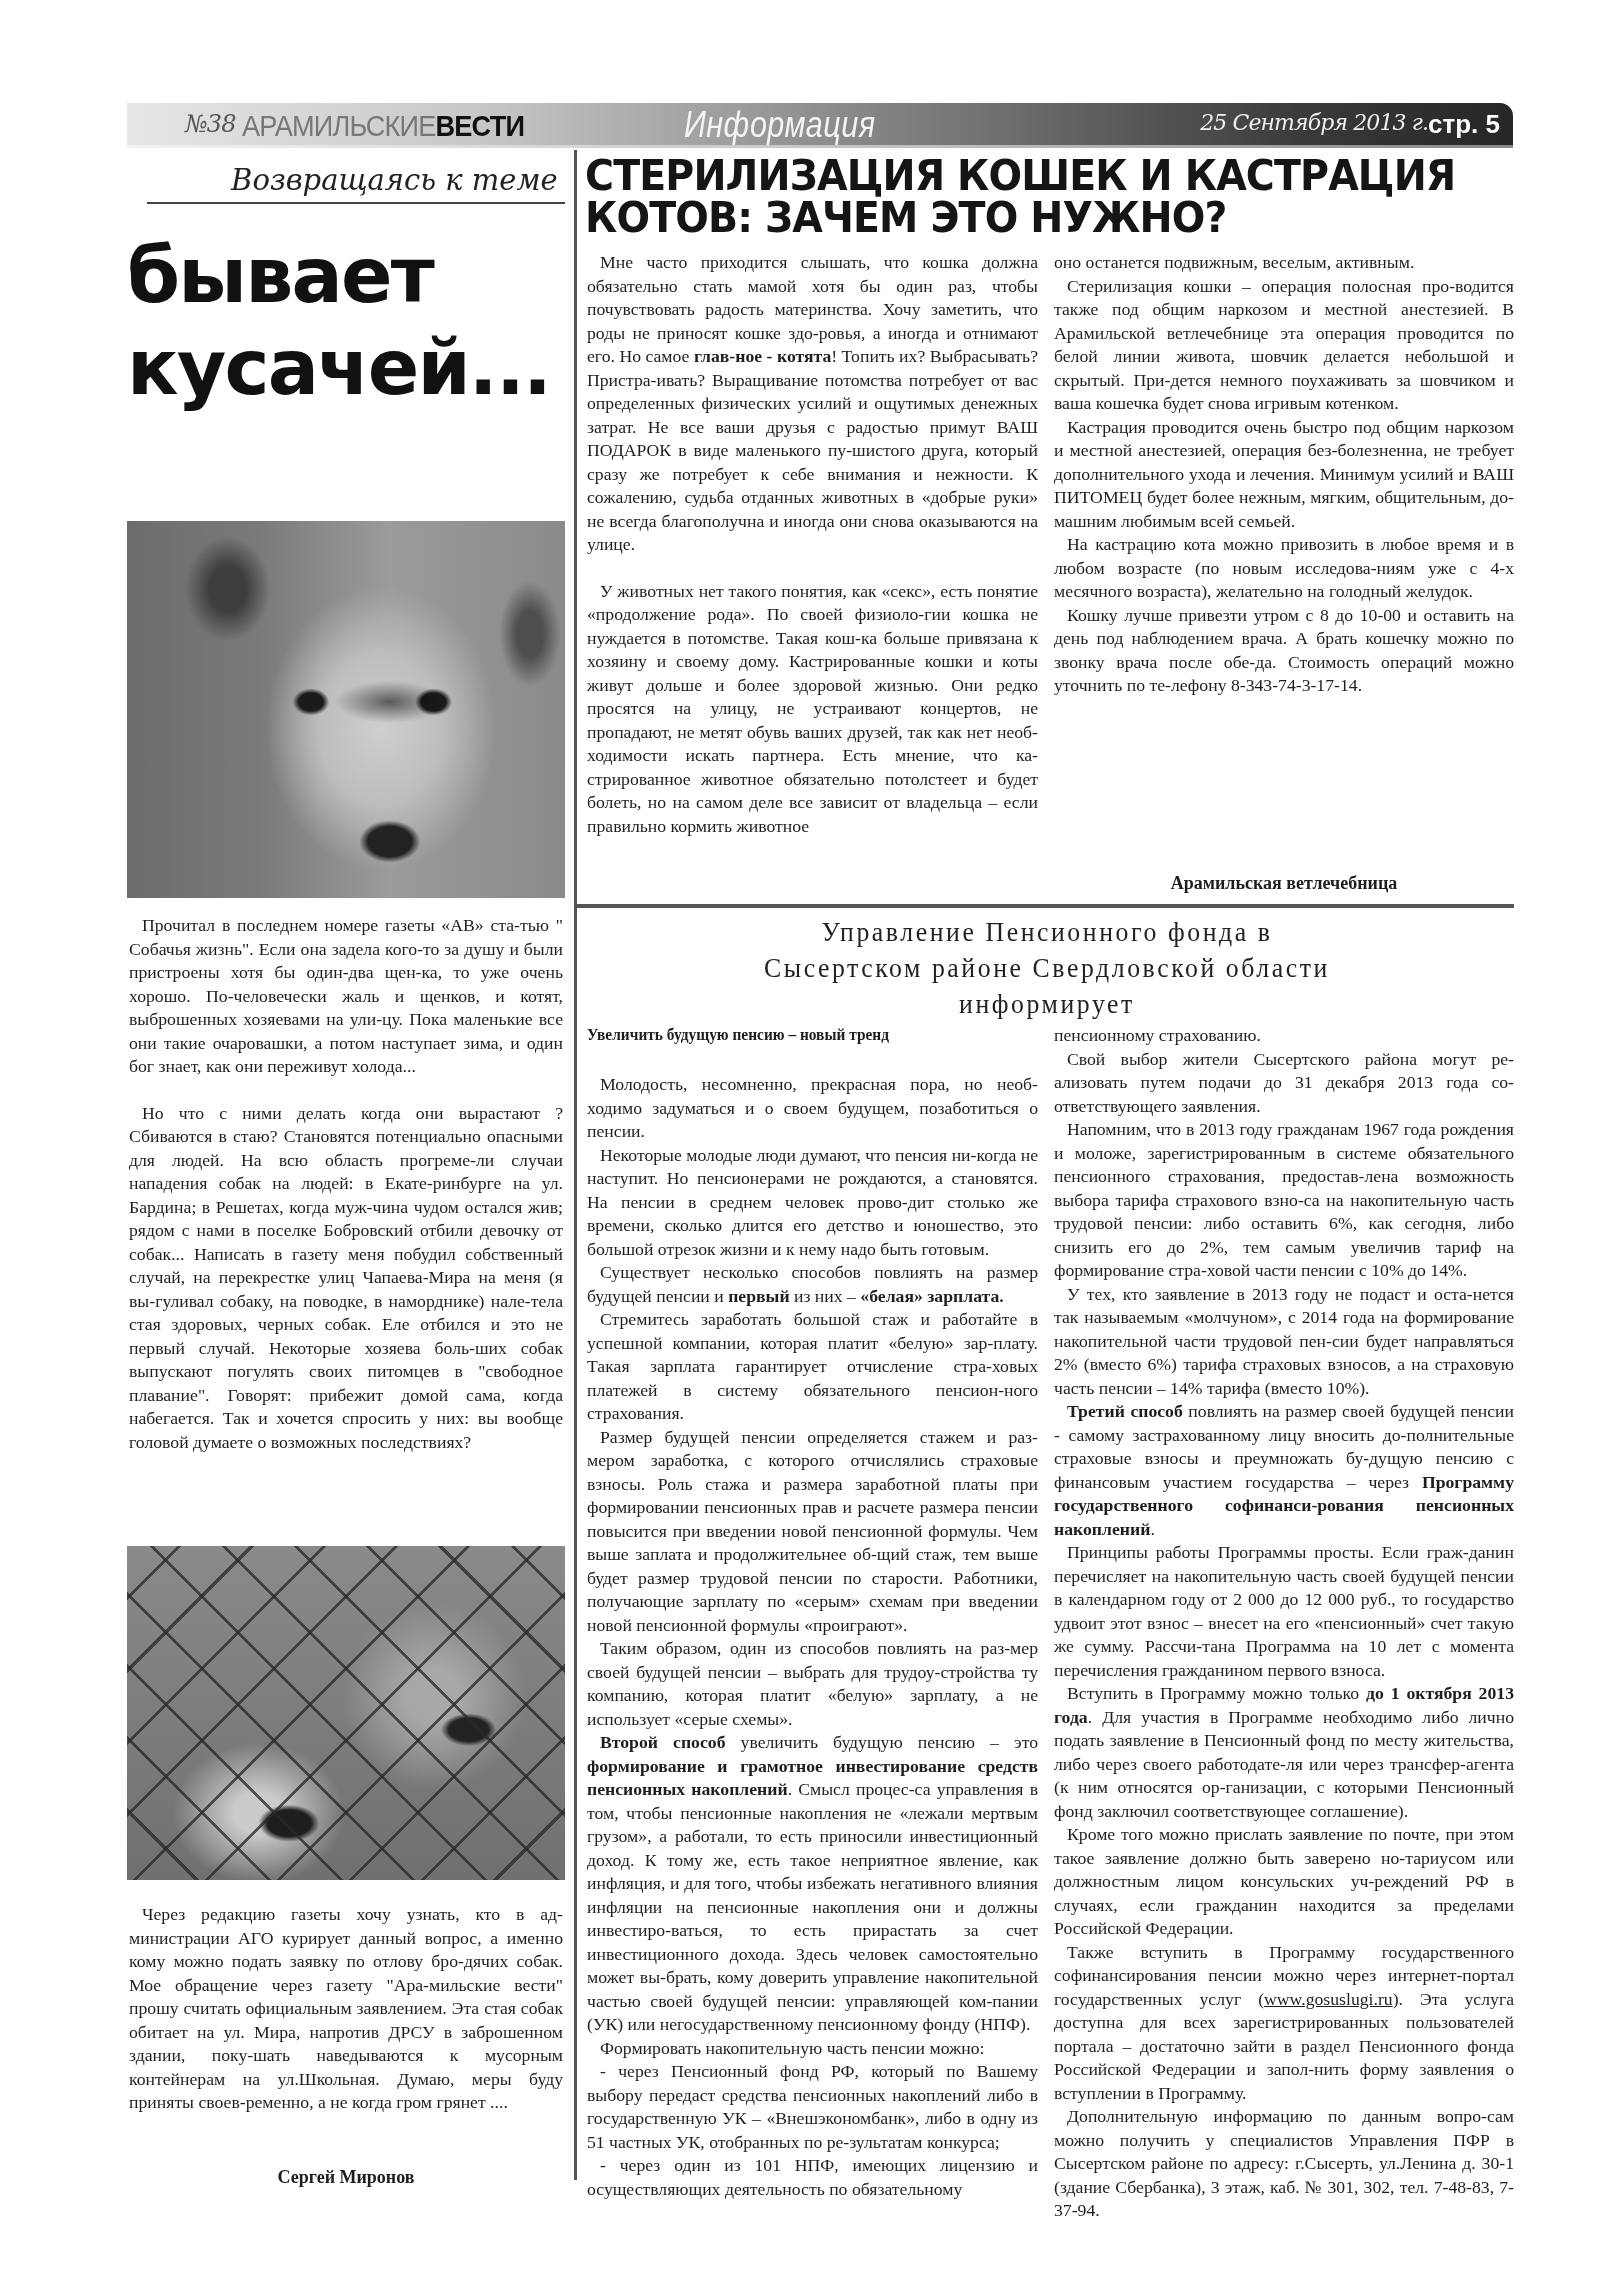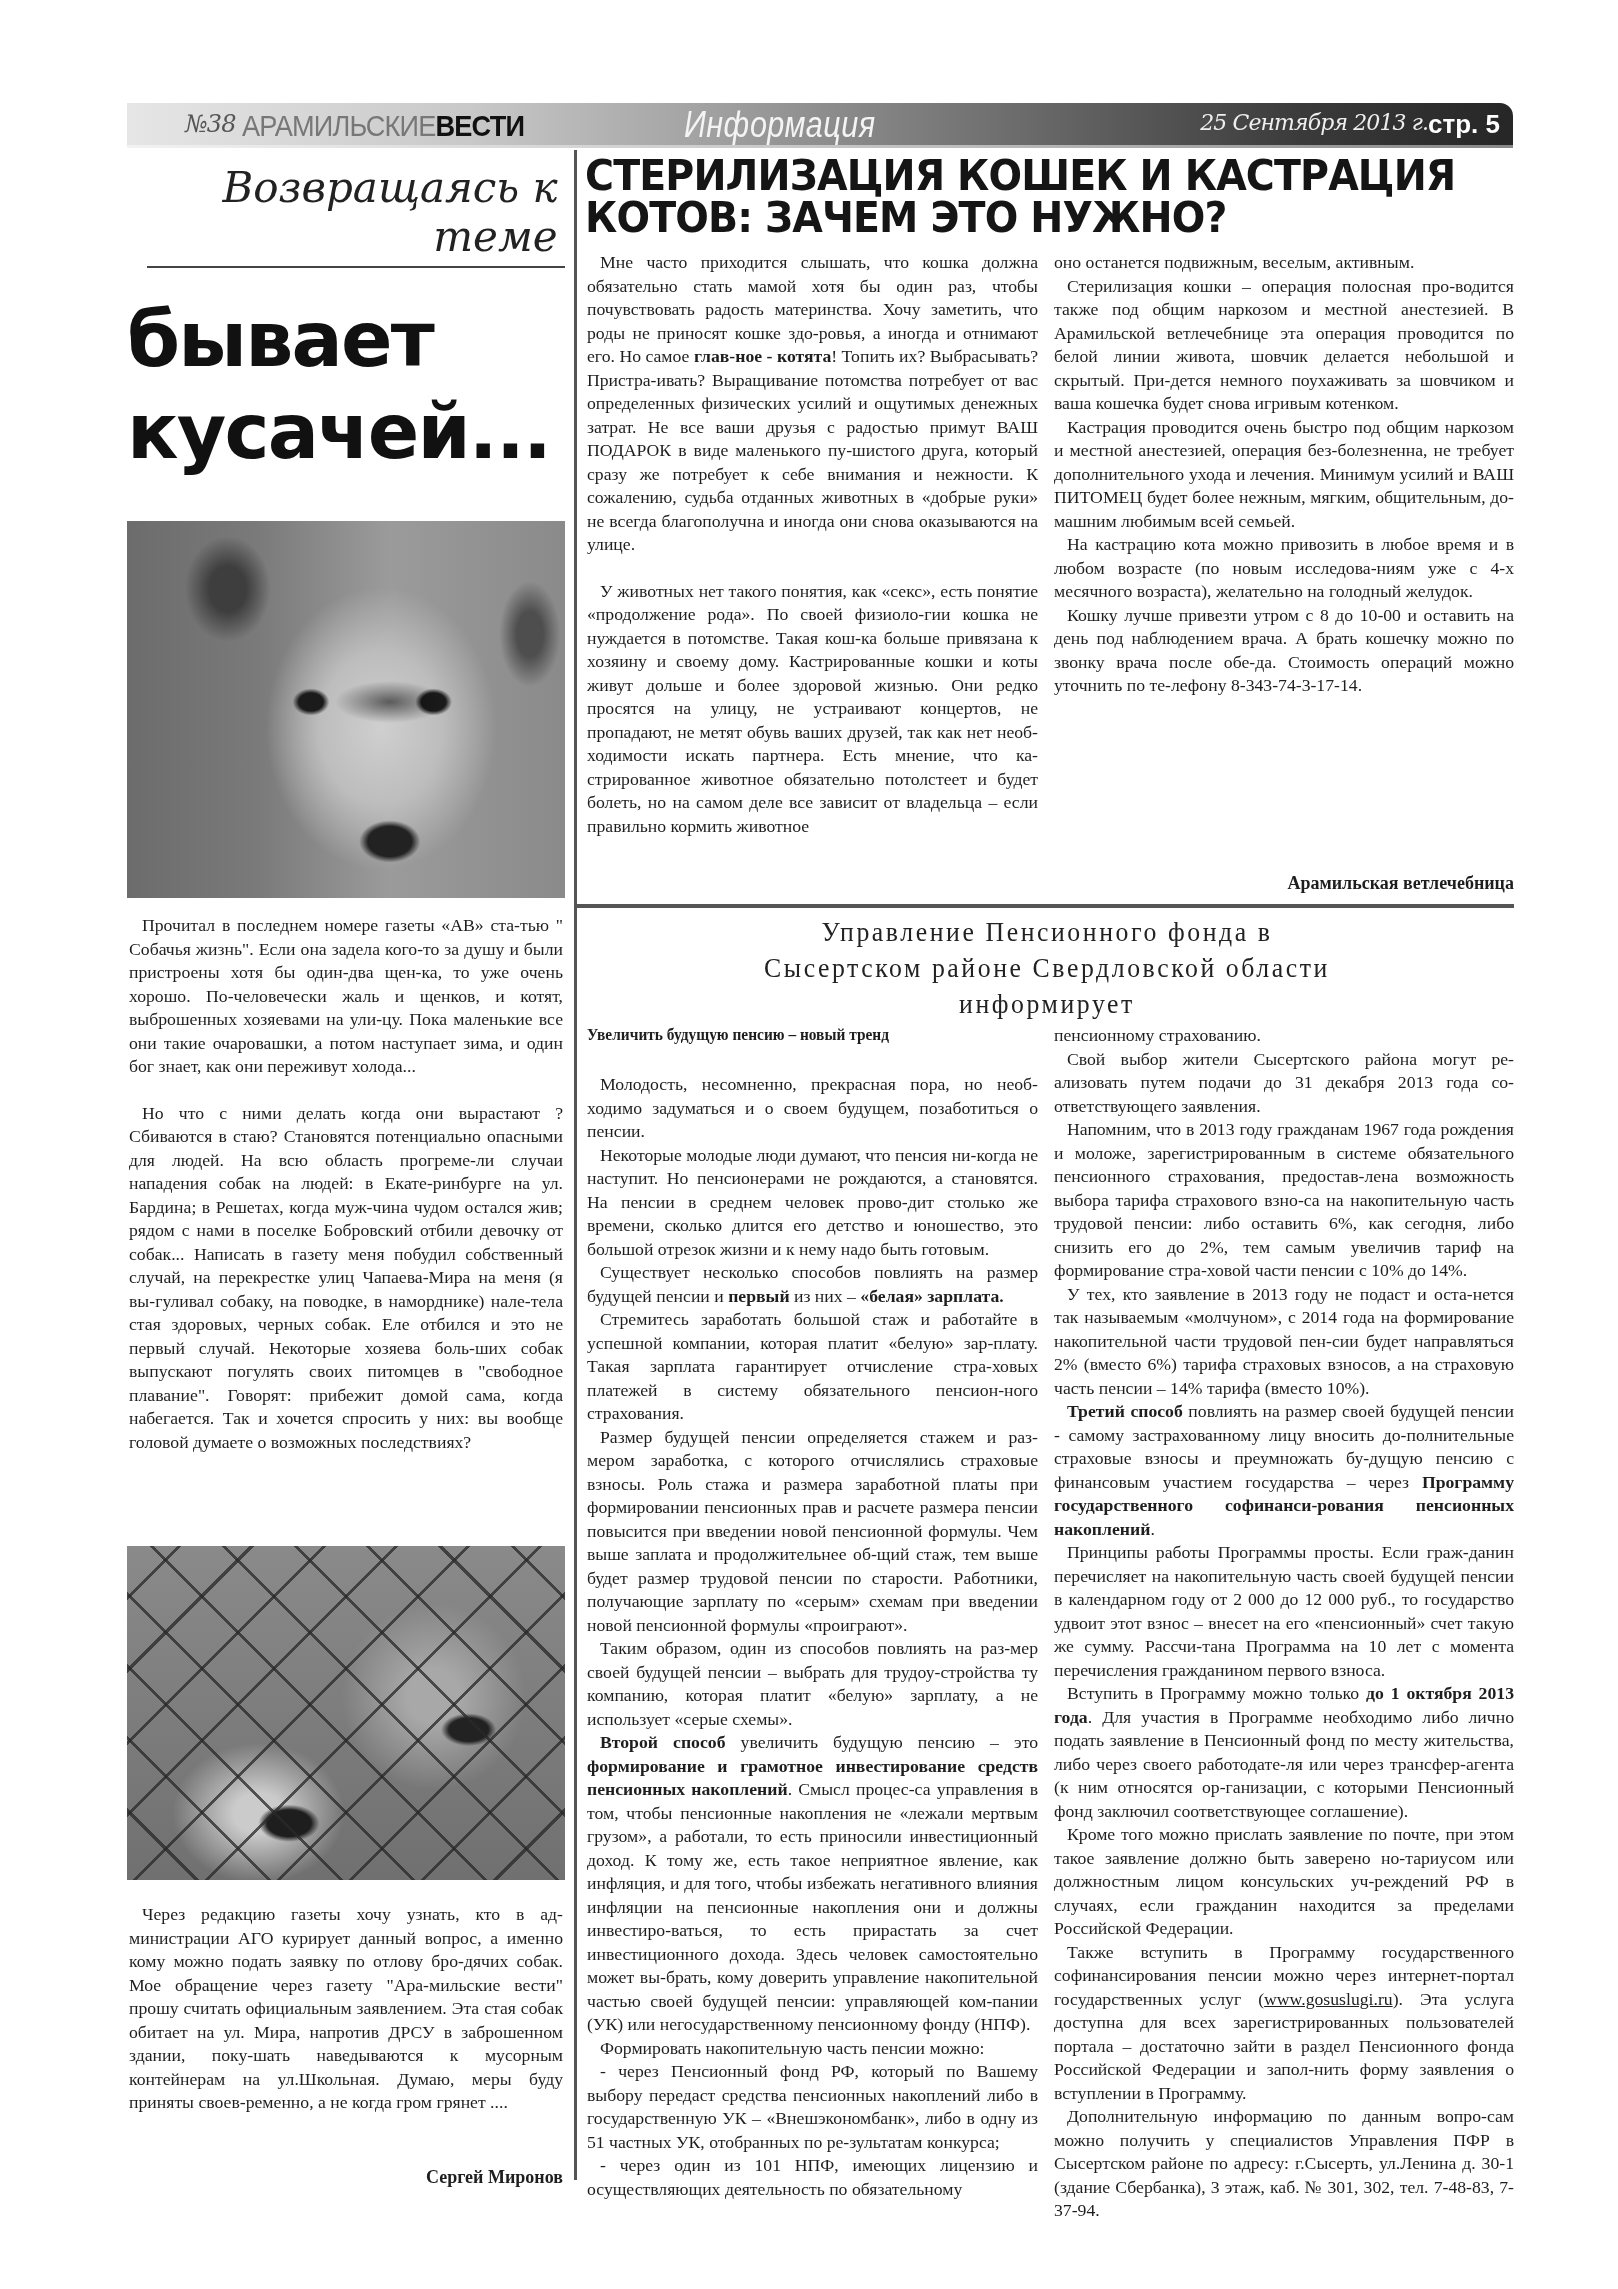--- a/index.html
+++ b/index.html
@@ -17,21 +17,21 @@
   .tb-section { position: absolute; left: 557px; top: 0.9px; font-family: "Liberation Sans", sans-serif; font-size: 36px; color: #f4f4f4; font-style: italic; font-weight: normal; letter-spacing: 0.5px; transform: scaleX(0.85); transform-origin: left; }
   .tb-date { position: absolute; right: 85px; top: 7.4px; font-family: "DejaVu Serif", serif; font-style: italic; font-size: 22px; color: #eee; letter-spacing: -0.9px; }
   .tb-page { position: absolute; right: 13px; top: 5.5px; font-family: "Liberation Sans", sans-serif; font-weight: bold; font-size: 26px; color: #fff; }
 
   
   .vrule { position: absolute; background: #555; }
   .hrule { position: absolute; background: #555; }
 
   
   .left-col { position: absolute; left: 127px; top: 159px; width: 438px; }
-  .kicker { text-align: right; font-family: "DejaVu Serif", serif; font-style: italic; font-size: 42px; color: #222; padding-right: 7.4px; margin-top: 3.7px; }
+  .kicker { text-align: right; font-family: "DejaVu Serif", serif; font-style: italic; font-size: 29px; color: #222; padding-right: 7.4px; margin-top: 3.7px; }
   .kicker-line { height: 1.8px; background: #444; margin-top: 5.5px; margin-left: 20px; }
   .headline-big { font-family: "DejaVu Sans", sans-serif; font-weight: bold; font-size: 76px; line-height: 92px; color: #111; margin-top: 26px; letter-spacing: -1.8px; }
   .headline-big span { display: block; }
   .photo { position: absolute; overflow: hidden; }
   .photo1 { left: 127px; top: 521px; width: 438px; height: 377px; background:
       radial-gradient(ellipse 18% 8% at 60% 48%, rgba(0,0,0,0.55), transparent 70%),
       radial-gradient(ellipse 7% 6% at 42% 48%, #1b1b1b 40%, transparent 60%),
       radial-gradient(ellipse 7% 6% at 70% 48%, #1b1b1b 40%, transparent 60%),
       radial-gradient(ellipse 10% 8% at 60% 85%, #222 50%, transparent 70%),
       radial-gradient(ellipse 35% 50% at 58% 55%, #cfcfcf 0%, #bdbdbd 40%, transparent 75%),
@@ -45,21 +45,21 @@
       radial-gradient(ellipse 10% 8% at 37% 83%, #1e1e1e 50%, transparent 70%),
       radial-gradient(ellipse 30% 40% at 70% 45%, #a8a8a8 20%, transparent 70%),
       radial-gradient(ellipse 28% 30% at 30% 80%, #cbcbcb 20%, transparent 70%),
       linear-gradient(180deg, #8a8a8a, #707070); }
 
   .body-text { font-family: "Liberation Serif", "DejaVu Serif", serif; font-size: 17.7px; line-height: 23.5px; text-align: justify; color: #1e1e1e; hyphens: manual; }
   .body-text p { margin: 0; text-indent: 13px; }
   .body-text p.gap { margin-top: 23px; }
   .body-text p.noindent { text-indent: 0; }
   .body-text b { font-weight: bold; }
-  .signature { font-family: "Liberation Serif", serif; font-weight: bold; font-size: 18px; text-align: right; }
+  .signature { font-family: "Liberation Serif", serif; font-weight: bold; font-size: 18px; text-align: center; }
 
   .letter-a { position: absolute; left: 129px; top: 914px; width: 434px; }
   .letter-b { position: absolute; left: 129px; top: 1903px; width: 434px; }
   .sig-left { position: absolute; left: 129px; top: 2167px; width: 434px; }
 
   
   .cat-head { position: absolute; left: 585px; top: 155px; width: 928px; font-family: "DejaVu Sans", sans-serif; font-weight: bold; font-size: 42px; line-height: 42px; color: #151515; letter-spacing: -0.9px; transform: scaleX(0.94); transform-origin: left; }
   .cat-col1 { position: absolute; left: 587px; top: 251px; width: 451px; }
   .cat-col2 { position: absolute; left: 1054px; top: 251px; width: 460px; }
   .sig-vet { position: absolute; left: 1054px; top: 873px; width: 460px; }

